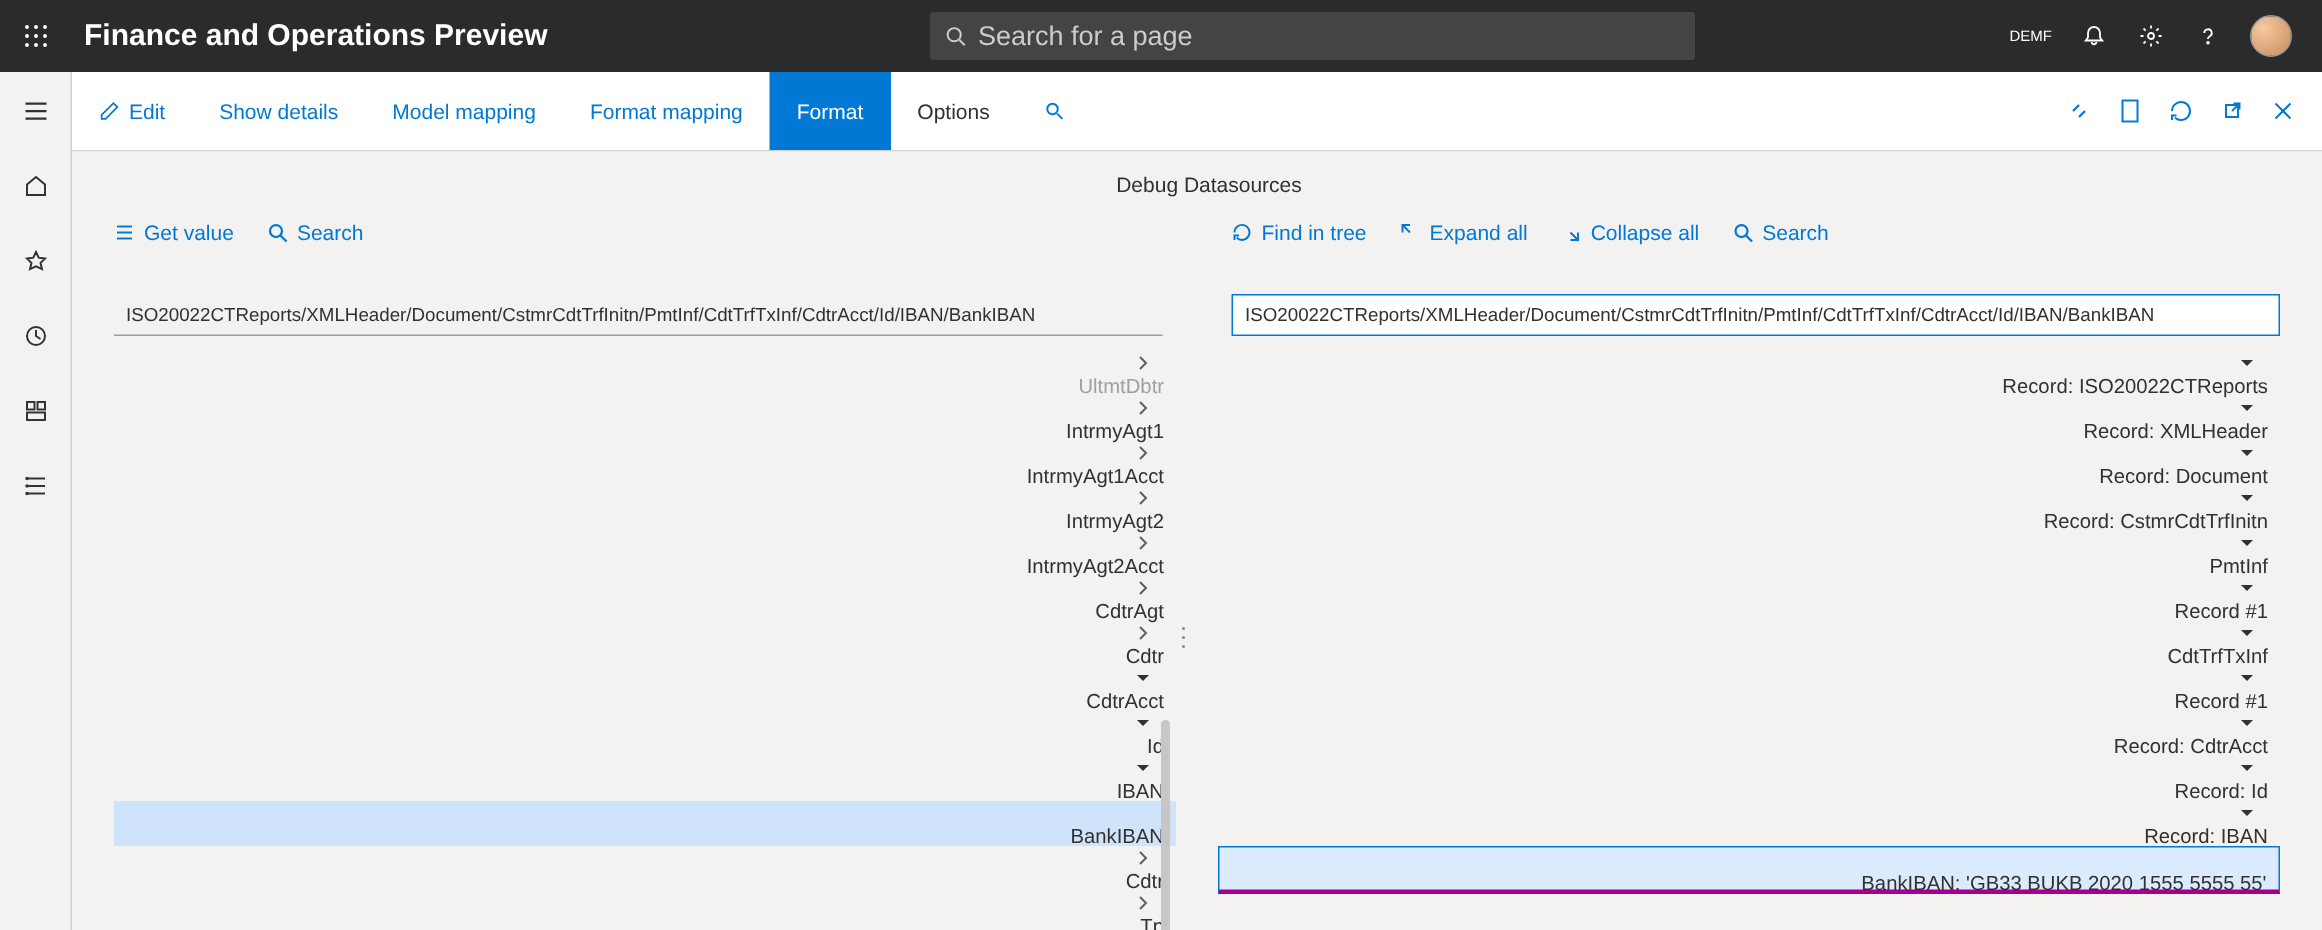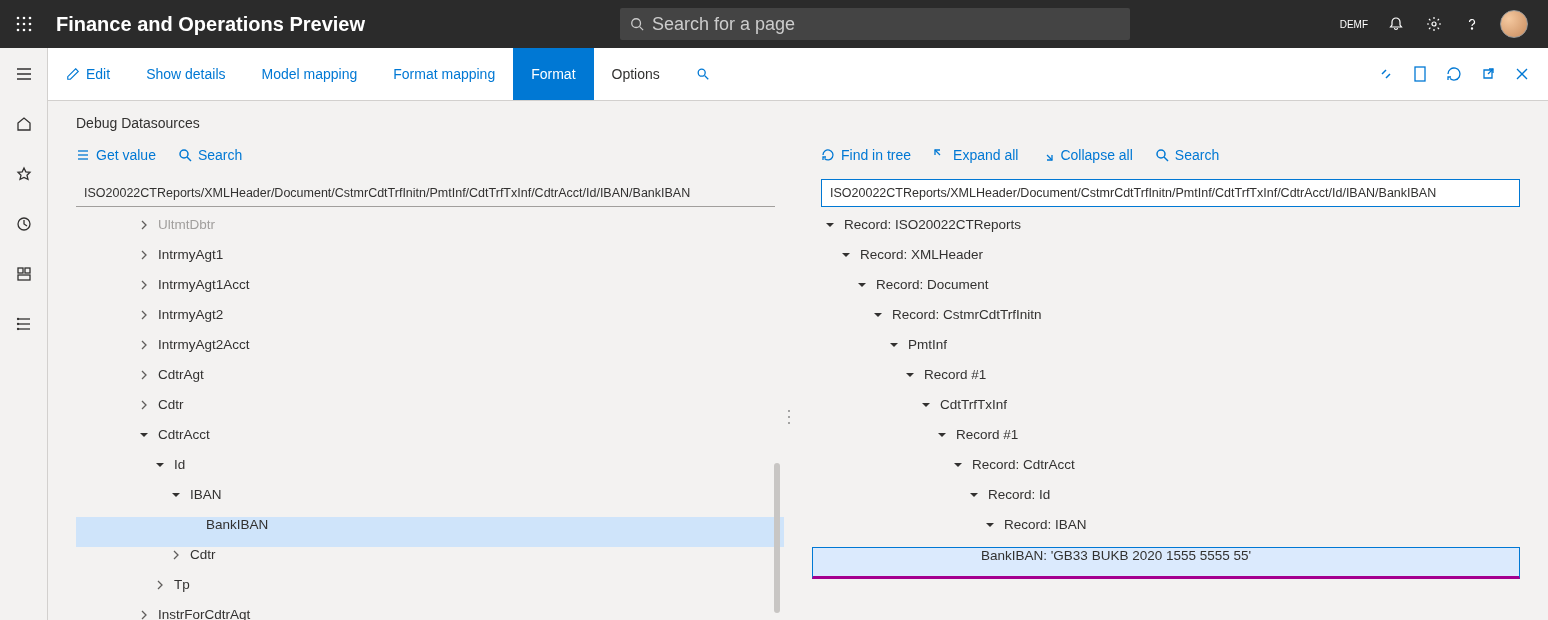--- a/index.html
+++ b/index.html
@@ -27,41 +27,41 @@
   .action-bar { height: 53px; border-bottom: 1px solid #d2d0ce; display: flex; align-items: stretch; background: #fff; }
   .action-item { display: flex; align-items: center; padding: 0 18px; font-size: 14px; color: #0078d4; cursor: pointer; gap: 6px; }
   .action-item.dark { color: #323130; }
   .action-item.active { background: #0078d4; color: #ffffff; }
   .action-item svg { width: 14px; height: 14px; }
   .action-bar-right { margin-left: auto; display: flex; align-items: center; gap: 14px; padding-right: 16px; color: #0078d4; }
   .action-bar-right .ri { width: 20px; height: 20px; display: flex; align-items: center; justify-content: center; cursor: pointer; }
 
   
   .body { flex: 1; background: #f3f2f1; display: flex; flex-direction: column; min-height: 0; }
-  .page-label { padding: 14px 12px 10px 28px; font-size: 14px; color: #323130; }
+  .page-label { padding: 14px 12px 10px 28px; font-size: 14px; color: #323130; text-align: center; }
   .toolbar-row { display: flex; }
   .half { flex: 1; min-width: 0; padding: 0 28px; }
   .tool-links { display: flex; gap: 22px; font-size: 14px; color: #0078d4; align-items: center; height: 28px; }
   .tool-links .tl { display: flex; align-items: center; gap: 6px; cursor: pointer; }
 
   .path-row { display: flex; margin-top: 10px; }
   .path-left { flex: 1; padding: 0 28px; }
   .path-right { flex: 1; padding: 0 28px 0 18px; }
-  .path-input { width: 100%; height: 28px; border: 1px solid #a19f9d; padding: 0 8px; font-size: 12.5px; color: #323130; background: #fff; }
+  .path-input { width: 100%; height: 28px; border: 1px solid #a19f9d; padding: 0 8px; font-size: 12.5px; color: #323130; background: #fff; margin-top: 17px; }
   .path-input.focused { border: 1px solid #0078d4; }
   .path-left .path-input { border: none; border-bottom: 1px solid #a19f9d; background: transparent; }
 
   .trees-row { flex: 1; display: flex; min-height: 0; margin-top: 6px; position: relative; }
   .tree-pane { flex: 1; min-width: 0; overflow: auto; font-size: 13.5px; color: #323130; position: relative; }
   .tree-pane.left { padding: 4px 0 4px 28px; }
   .tree-pane.right { padding: 4px 28px 4px 18px; }
 
   .splitter { width: 10px; display: flex; flex-direction: column; align-items: center; justify-content: center; color: #888; cursor: col-resize; }
 
-  .tree-node { display: flex; align-items: flex-start; height: 30px; padding-right: 8px; white-space: nowrap; }
+  .tree-node { display: flex; align-items: flex-end; height: 30px; padding-right: 8px; white-space: nowrap; flex-direction: column; }
   .tree-node .caret { width: 16px; height: 16px; display: inline-flex; align-items: center; justify-content: center; margin-right: 6px; color: #605e5c; flex-shrink: 0; }
   .tree-node.selected { background: #cfe4fa; }
   .tree-node.highlight { background: #dbeafd; border: 1px solid #0078d4; border-bottom: 3px solid #a4008f; height: 32px; }
 
   .indent-0 { padding-left: 60px; }
   .indent-1 { padding-left: 76px; }
   .indent-2 { padding-left: 92px; }
   .indent-3 { padding-left: 108px; }
 
   .r-0 { padding-left: 10px; }

